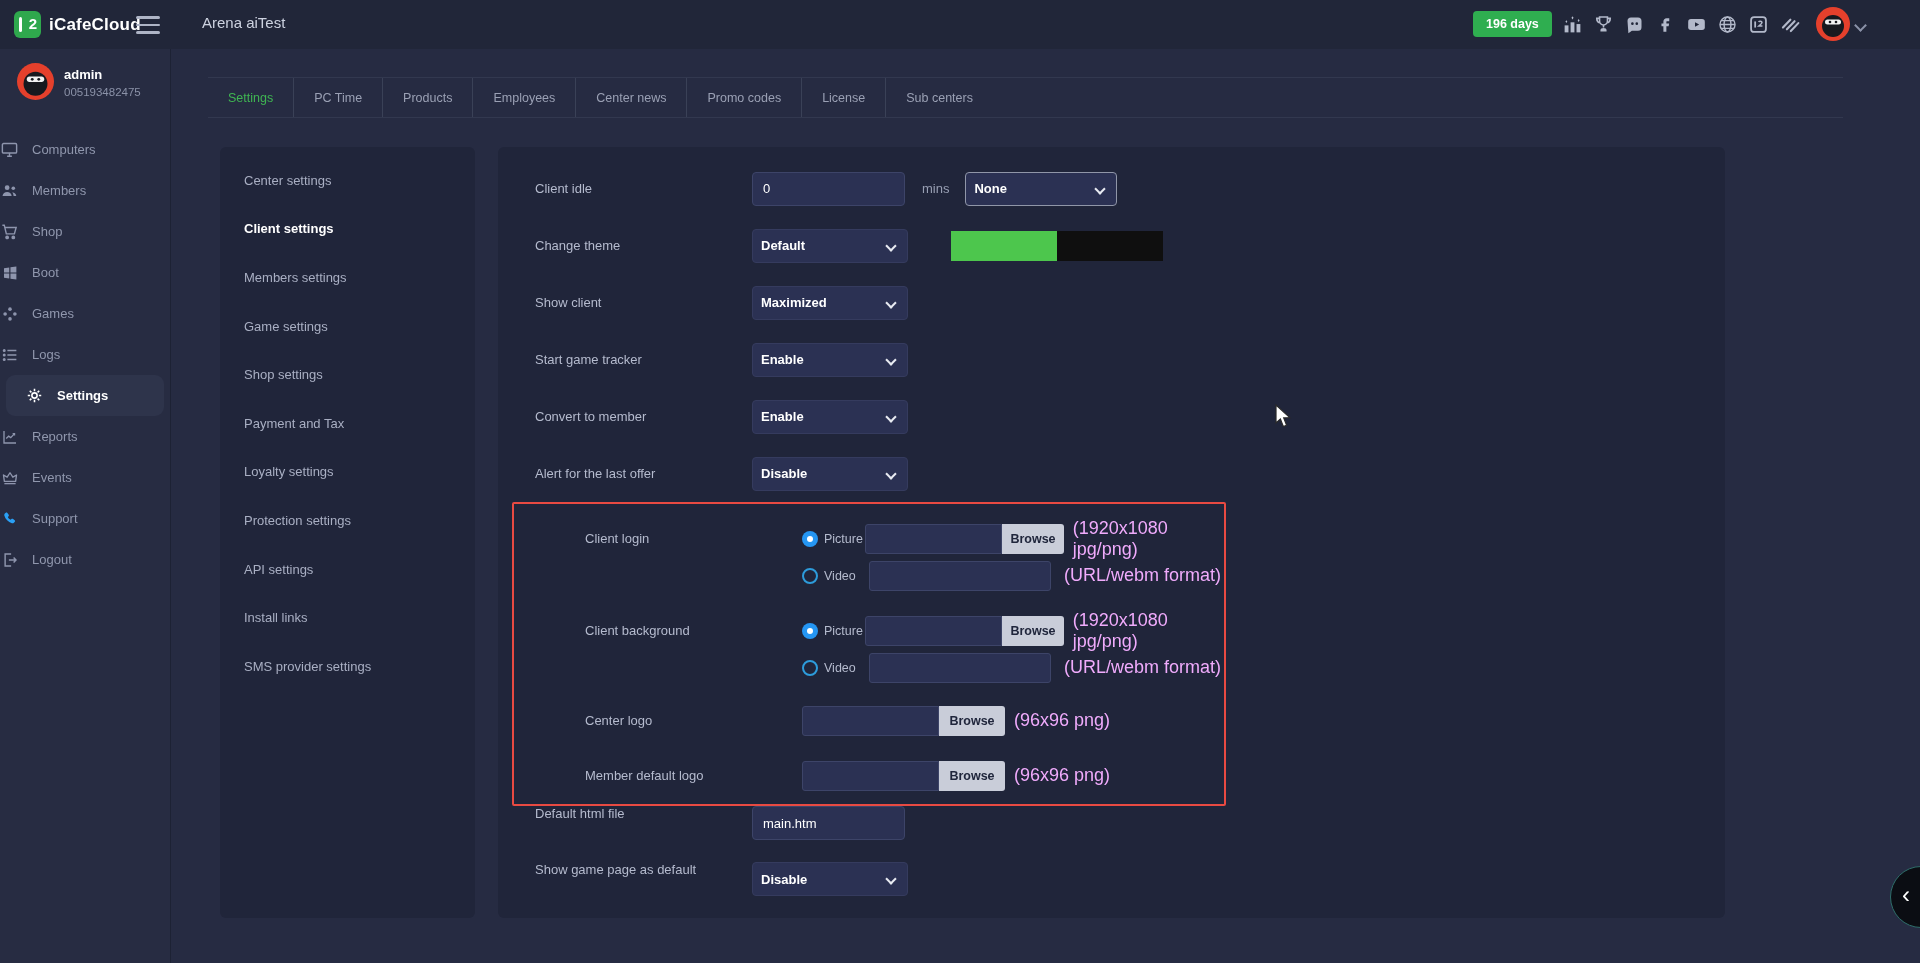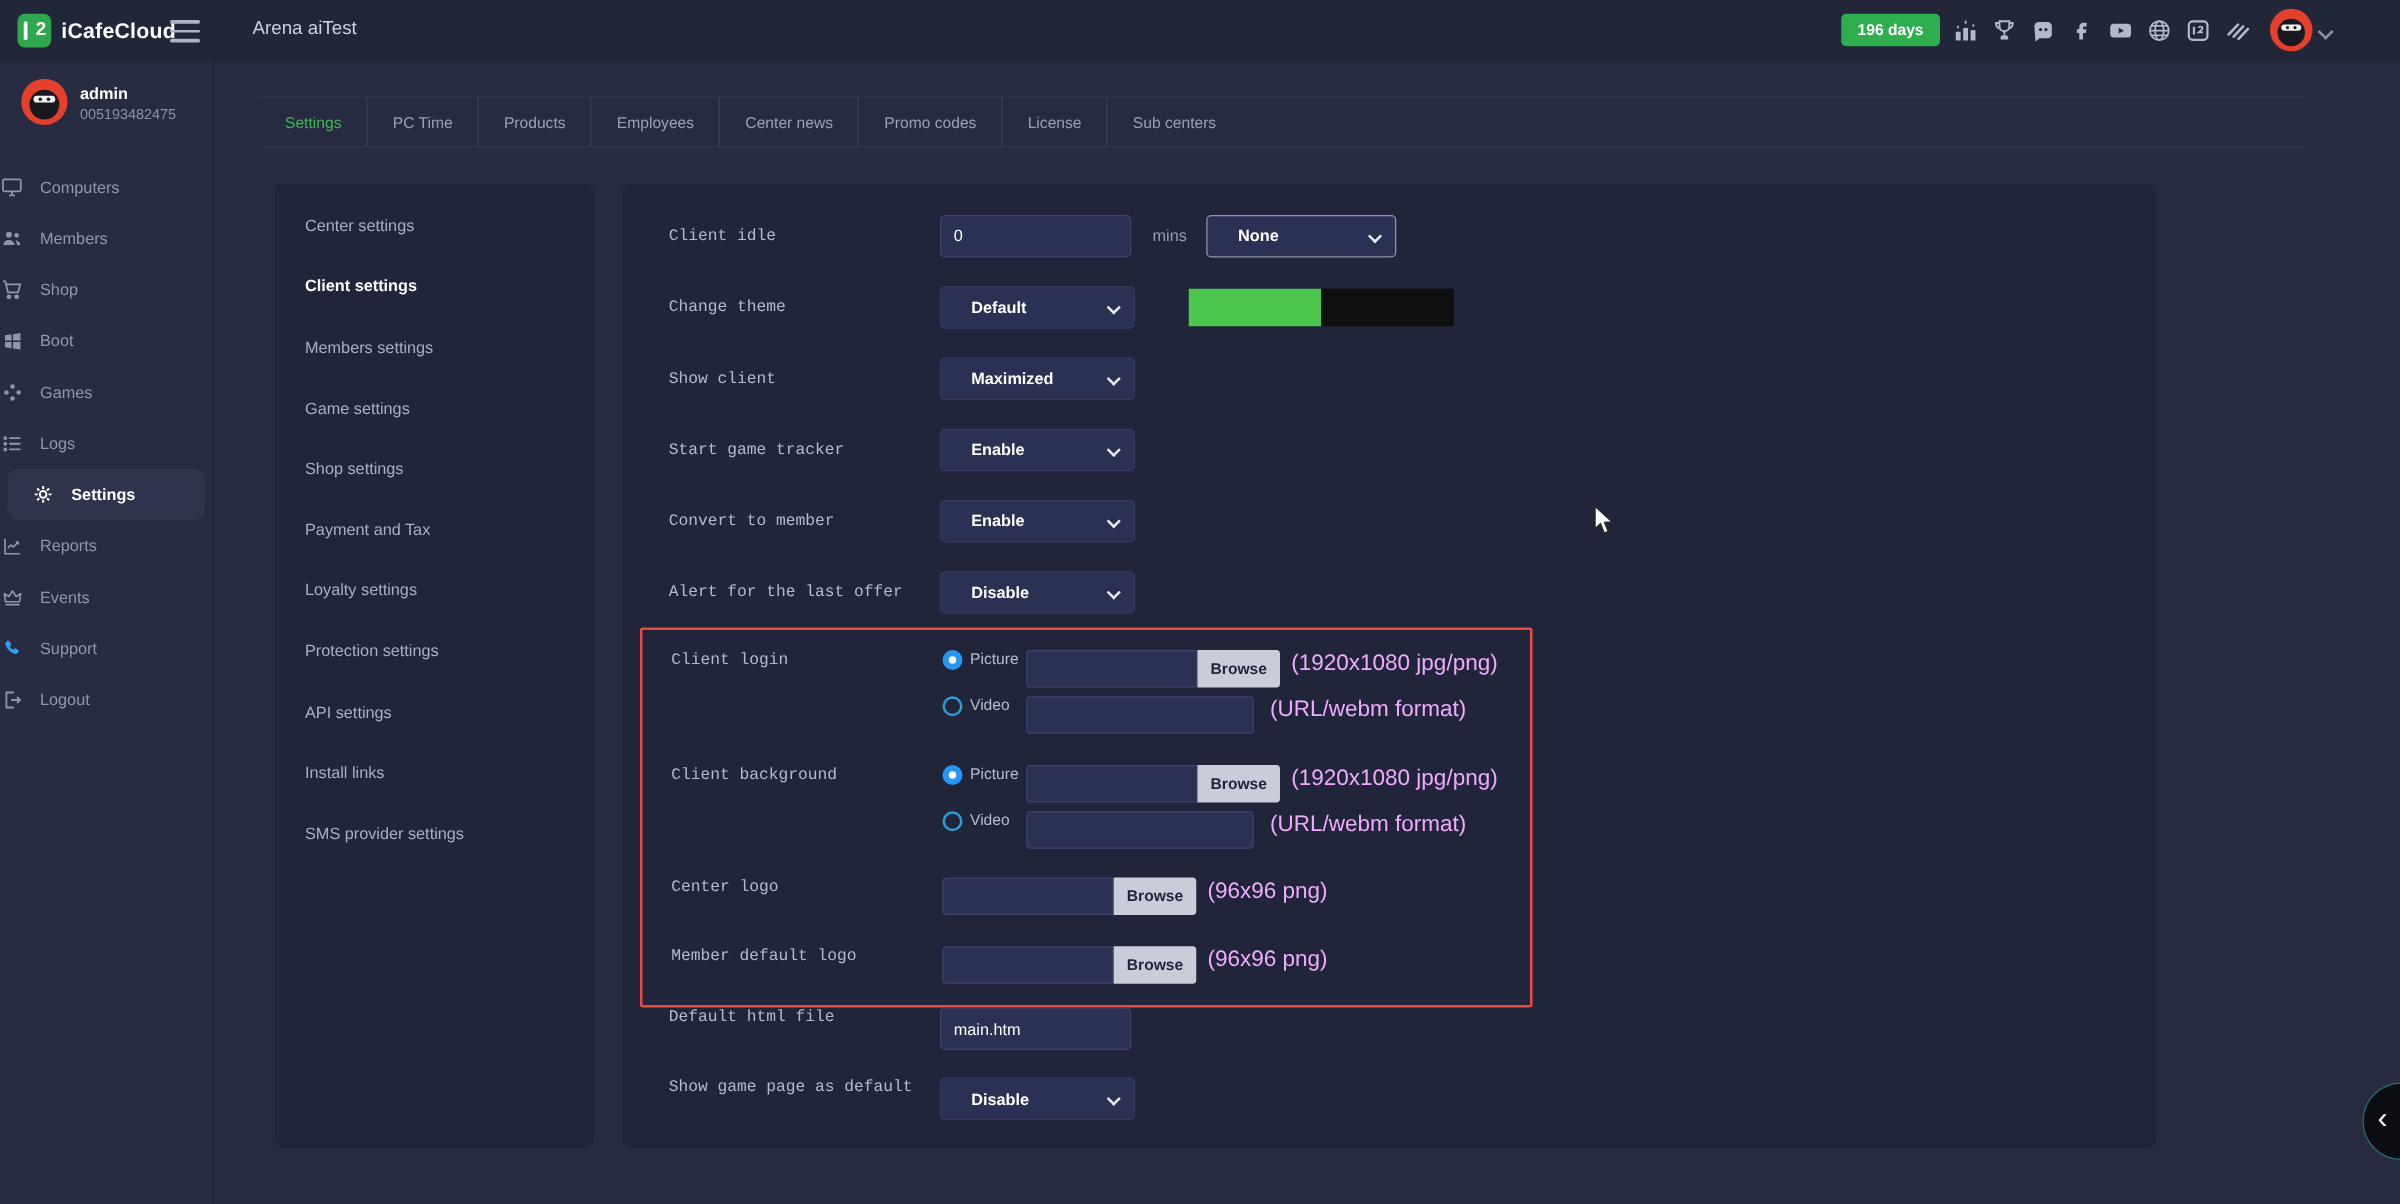--- a/index.html
+++ b/index.html
@@ -52,38 +52,38 @@
   .panel { background:#20253a; border-radius:6px; position:absolute; top:147px; }
   .nav-panel { left:220px; width:255px; height:771px; padding-top:9px; }
   .nav-panel .cnav-item { height:48.6px; display:flex; align-items:center; padding-left:24px;
     color:#a9afc3; font-size:13px; cursor:pointer; }
   .nav-panel .cnav-item.active { color:#fff; font-weight:bold; }
 
   
   .form-panel { left:498px; width:1227px; height:771px; padding:13px 0 0 37px; }
   .frow { height:57px; display:flex; align-items:center; }
   .frow2 { height:56px; display:flex; align-items:flex-start; }
-  .flabel { width:217px; color:#b5bbce; font-size:13px; flex-shrink:0;font-family:Liberation Mono, monospace; }
+  .flabel { width:217px; color:#b5bbce; font-size:13px; flex-shrink:0; }
   .tinput { height:34px; background:#2b3153; border:1px solid #3d4468; border-radius:4px;
     color:#fff; font-size:13px; padding:0 10px; font-family:"Liberation Sans",sans-serif; }
   .w-input { width:153px; }
   .unit { color:#989fb3; font-size:13px; margin:0 16px 0 17px; }
   .dropdown { width:156px; height:34px; background:#2b3153; border:1px solid #353b5e; border-radius:4px;
     color:#fff; font-size:13px; font-weight:bold; display:flex; align-items:center;
-    padding:0 24px; cursor:pointer; position:relative; }
+    padding:0 8px; cursor:pointer; position:relative; }
   .dropdown.light-border { width:152px; border:1px solid #9096a8; }
   .chev { position:absolute; right:12px; top:12px; width:8px; height:8px;
     border-right:2px solid #e8ebf2; border-bottom:2px solid #e8ebf2; transform:rotate(45deg); }
   .theme-swatch { margin-left:43px; width:212px; height:30px; display:flex; }
   .sw { width:106px; height:30px; }
 
   
   .redbox { margin-left:-23px; width:714px; border:2px solid #e84a42; border-radius:2px;
     padding:16px 0 10px 23px; }
-  .rrow { height:37px; display:flex; align-items:flex-start; }
+  .rrow { height:37px; display:flex; align-items:center;margin-left:48px; }
   .gap18 { height:18px; } .gap16 { height:16px; }
   .radio { width:16px; height:16px; border-radius:50%; flex-shrink:0; cursor:pointer; position:relative; }
   .radio.sel { background:#2596f3; }
   .radio.sel::after { content:""; position:absolute; left:5px; top:5px; width:6px; height:6px;
     border-radius:50%; background:#fff; }
   .radio.unsel { border:2px solid #2d9cdb; background:transparent; }
   .rlabel { margin-left:6px; width:45px; color:#b5bbce; font-size:12.5px; }
   .file-input { width:137px; height:30px; border-radius:3px 0 0 3px; border:1px solid #3d4468;
     background:#2b3153; color:#fff; font-size:12.5px; padding:0 8px; }
   .video-input { width:182px; height:30px; }

